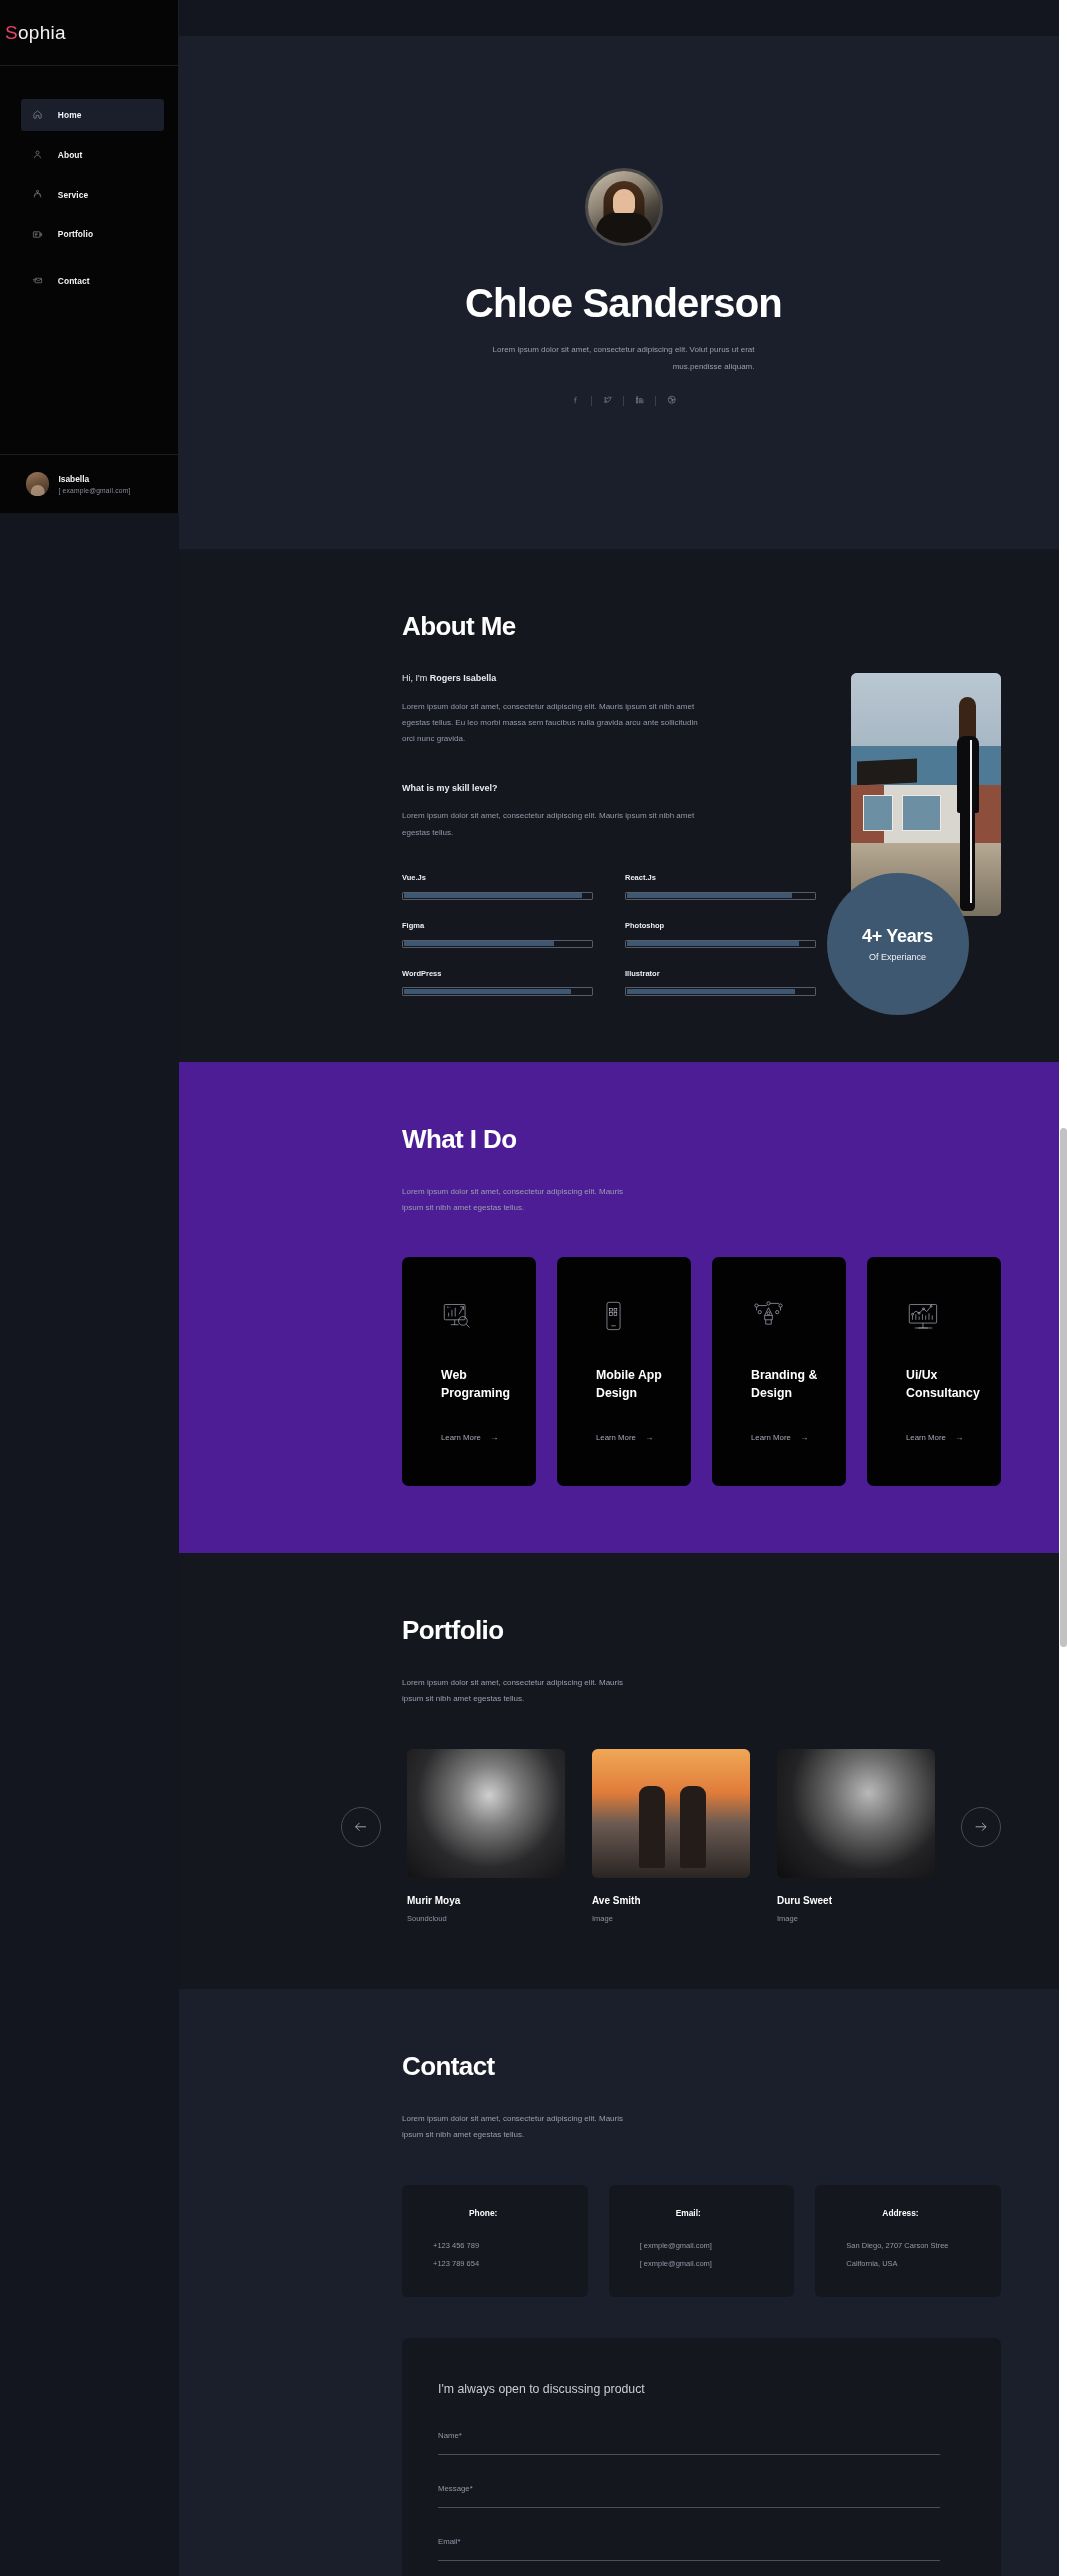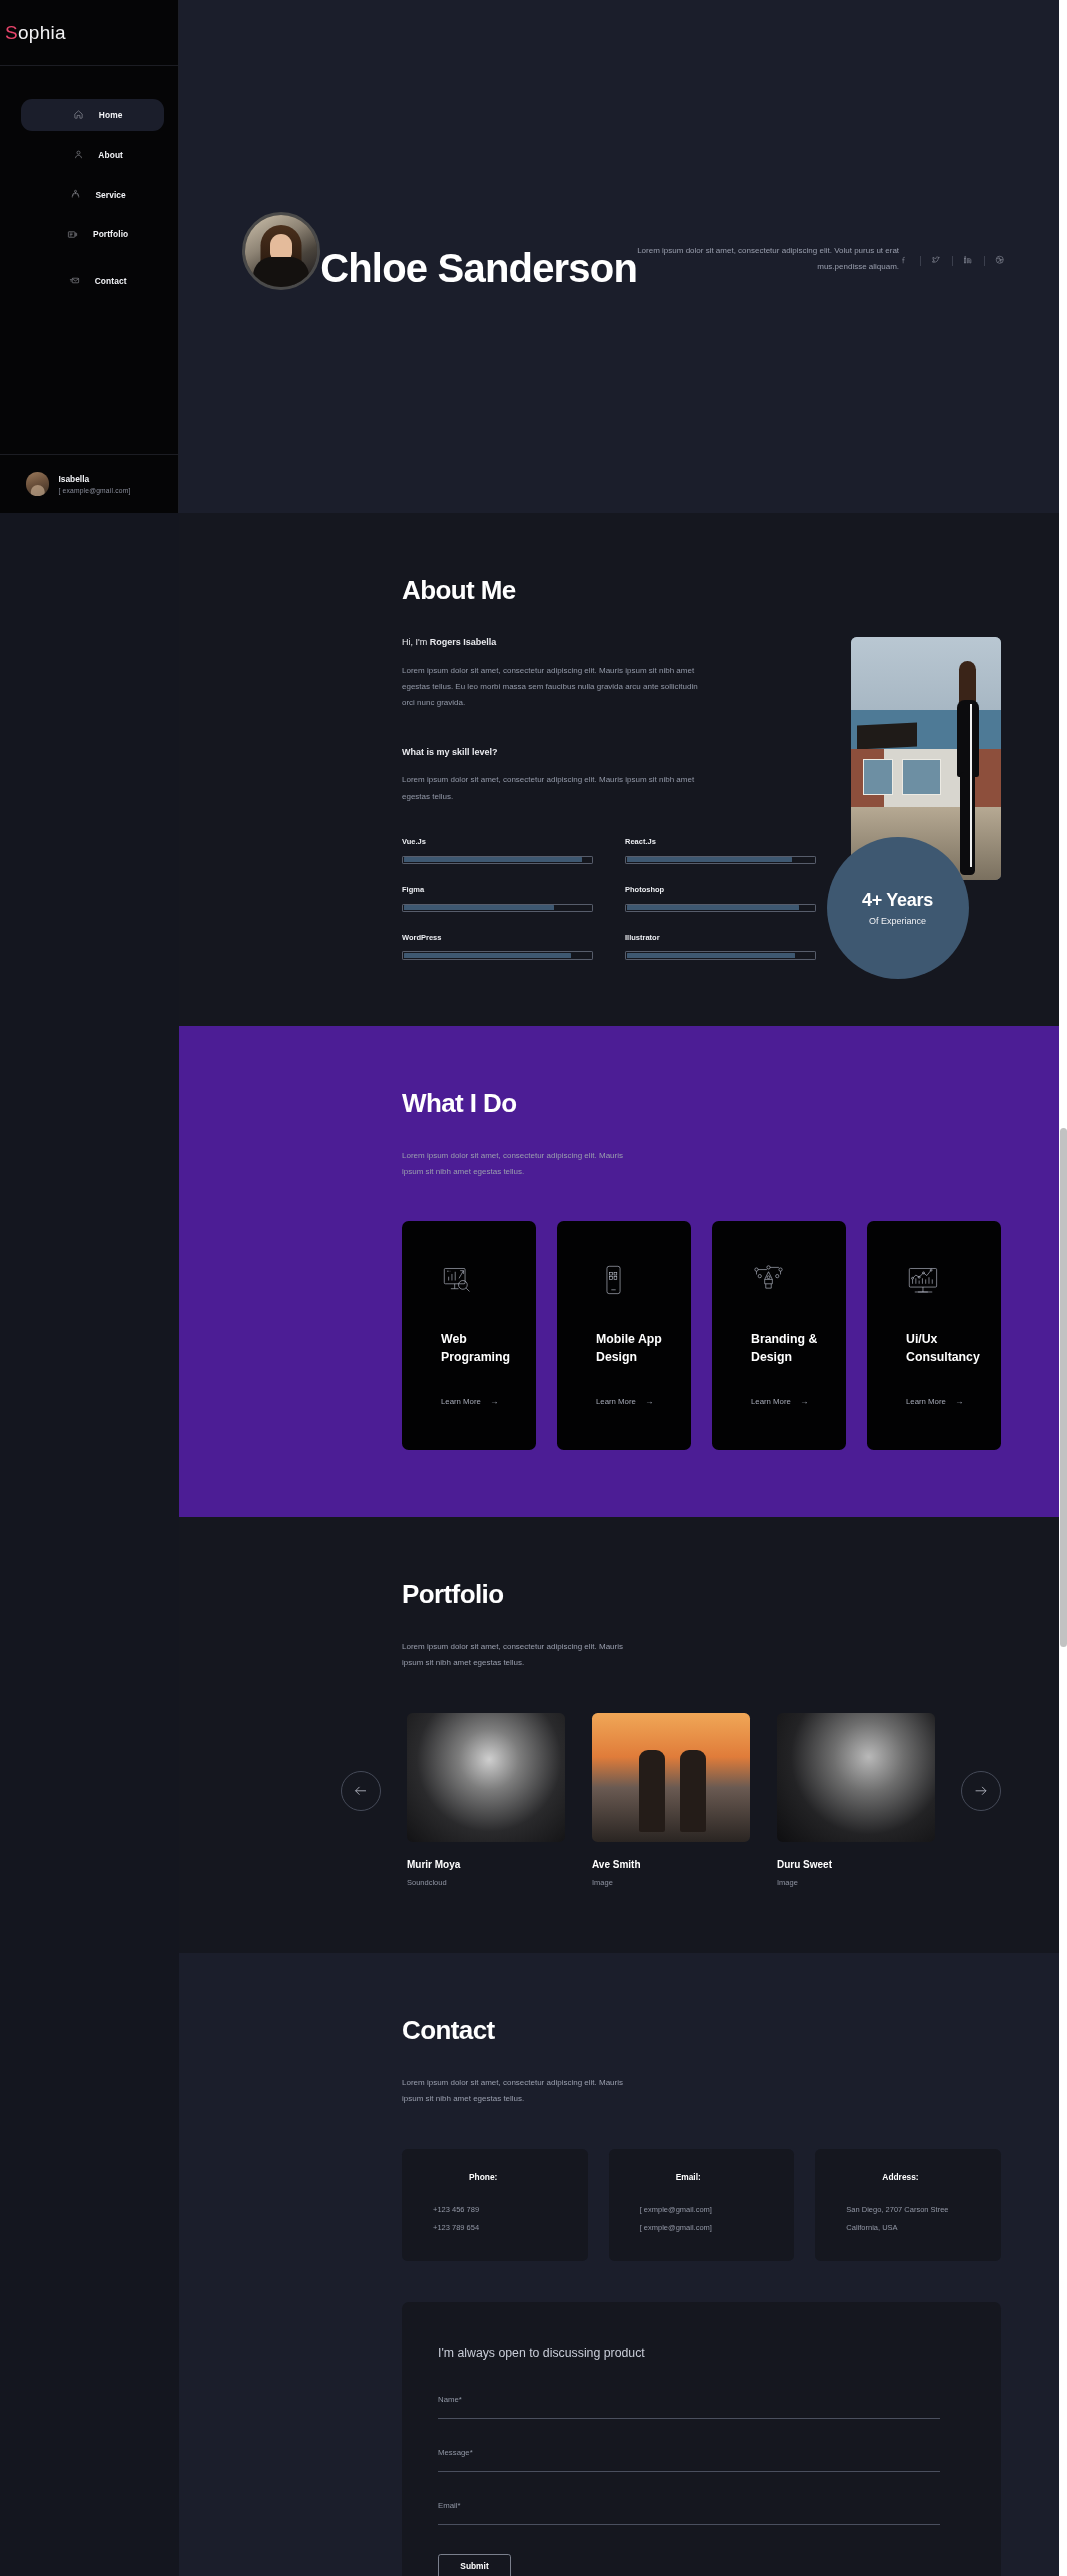--- a/index.html
+++ b/index.html
@@ -14,41 +14,41 @@
   .sidebar{
     width:179px;min-width:179px;background:#050506;position:relative;
     height:513px;border-right:0.6px solid #1d1f27;
   }
   .brand{height:66px;display:flex;align-items:center;padding-left:5px;
     border-bottom:0.6px solid #1c1d23;}
   .brand-text{font-size:19px;font-weight:400;letter-spacing:0.3px;color:#f2f2f4;}
   .brand-text .accent{color:#e8456b;}
   .nav{padding:33px 0 0 0;}
   .nav-item{display:flex;align-items:center;gap:13.4px;height:32px;
-    margin:0 14.5px 7.8px 21px;padding-left:10px;border-radius:11px;cursor:pointer;justify-content:center;}
+    margin:0 14.5px 7.8px 21px;padding-left:10px;border-radius:3px;cursor:pointer;}
   .nav-item.active{background:#1b1e2b;}
   .nav-ico{width:13.4px;height:13.4px;display:flex;align-items:center;justify-content:center;
     opacity:.72;flex:none;}
   .nav-ico svg{width:11px;height:11px;stroke:#cfd2da;fill:none;stroke-width:1.3;}
   .nav-label{font-size:8.4px;font-weight:700;color:#f3f4f7;letter-spacing:0.1px;}
   .side-user{position:absolute;left:0;right:0;bottom:0;height:59px;
     border-top:0.6px solid #1c1d23;display:flex;align-items:center;gap:9px;padding-left:26px;}
   .avatar-sm{width:23.4px;height:23.4px;border-radius:50%;flex:none;overflow:hidden;
     background:linear-gradient(160deg,#9b7a5c 0%,#6d523c 45%,#3a2d22 100%);position:relative;}
   .avatar-sm::after{content:"";position:absolute;left:50%;top:54%;transform:translateX(-50%);
     width:14.5px;height:14.5px;border-radius:50%;background:rgba(226,196,166,.55);}
   .side-user-name{font-size:8.4px;font-weight:700;color:#f3f4f7;margin-bottom:2.2px;}
   .side-user-mail{font-size:6.7px;color:#8b8f9c;letter-spacing:0.2px;}
 
   
   .main{flex:1;min-width:0;position:relative;}
 
   
-  .hero{background:#1b1e2b;height:513px;display:flex;
-    align-items:center;justify-content:center;padding-bottom:11px;}
+  .hero{background:#1b1e2b;height:513px;display:flex;flex-direction:column;
+    align-items:center;justify-content:center;padding-bottom:11px;margin-top:36px;}
   .hero-photo{width:78px;height:78px;border-radius:50%;border:3.9px solid #4a4a4a;
     overflow:hidden;position:relative;background:#3a3630;}
   .hero-photo .bg{position:absolute;inset:0;
     background:linear-gradient(150deg,#cfc3ae 0%,#8d8374 38%,#4a443c 64%,#17151a 100%);}
   .hero-photo .hair{position:absolute;left:50%;top:14%;transform:translateX(-50%);
     width:41px;height:54px;border-radius:22px 22px 14.5px 14.5px;
     background:linear-gradient(180deg,#4a2f1c 0%,#2e1d11 70%);}
   .hero-photo .face{position:absolute;left:50%;top:26%;transform:translateX(-50%);
     width:22px;height:28px;border-radius:12.3px 12.3px 11px 11px;background:#e4bb9b;}
   .hero-photo .body{position:absolute;left:50%;bottom:-2.2px;transform:translateX(-50%);

